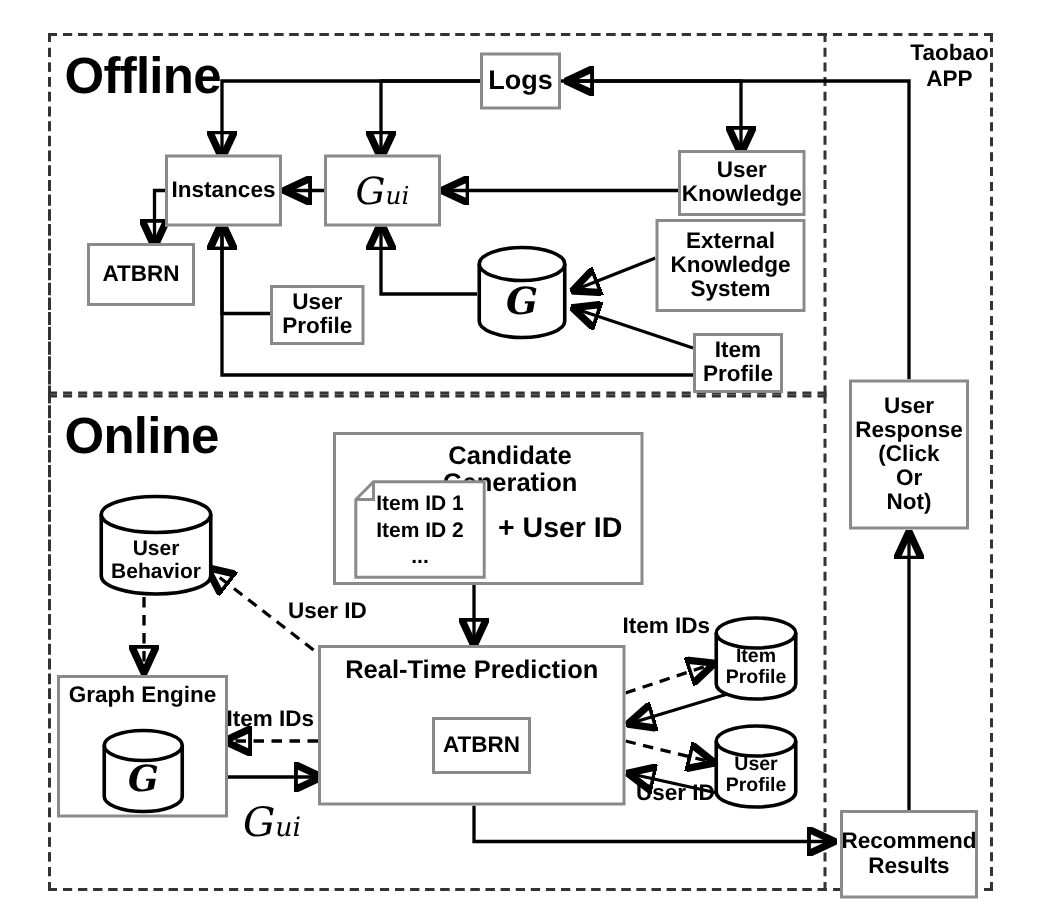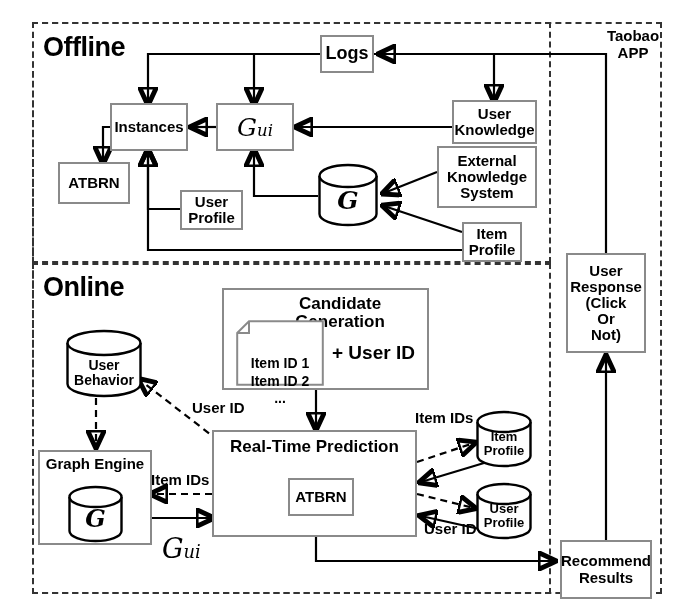--- a/index.html
+++ b/index.html
@@ -19,21 +19,21 @@
   .dashed-frame {
     position: absolute;
     border: 2px dashed #333333;
     box-sizing: border-box;
     background: transparent;
   }
   
   .section-title {
     position: absolute;
     font-weight: bold;
-    font-size: 27px;
+    font-size: 34px;
     color: #000000;
     letter-spacing: -0.5px;
     white-space: nowrap;
   }
   
   .node {
     position: absolute;
     box-sizing: border-box;
     border: 2px solid #8a8a8a;
     background: #ffffff;
@@ -286,21 +286,21 @@
 
   <div class="node top-label" style="left:222px; top:288px; width:207px; height:102px;padding-left:32px;">
     <span style="width:100%; text-align:center; margin-top:4px; font-size:17px;">Candidate Generation</span>
   </div>
 
   <div class="doc" style="left:236px; top:320px; width:88px; height:66px;">
     <svg width="88" height="66" viewBox="0 0 88 66">
       <path d="M13,1.2 L86.8,1.2 L86.8,64.8 L1.2,64.8 L1.2,13 Z" fill="#ffffff" stroke="#8a8a8a" stroke-width="2"></path>
       <path d="M13,1.2 L13,13 L1.2,13" fill="none" stroke="#8a8a8a" stroke-width="2"></path>
     </svg>
-    <div class="doc-text" style="top:7px; font-size:14px;margin-top:28px;">
+    <div class="doc-text" style="top:7px; font-size:14px;">
       <span>Item ID 1</span><br>
       <span>Item ID 2</span><br>
       <span>...</span>
     </div>
   </div>
   <div class="plain-label" style="left:332px; top:343px; font-size:19px;">+ User ID</div>
 
   <div class="node top-label" style="left:212px; top:430px; width:205px; height:107px;">
     <span style="width:100%; text-align:center; margin-top:5px; font-size:17px;">Real-Time Prediction</span>
   </div>

